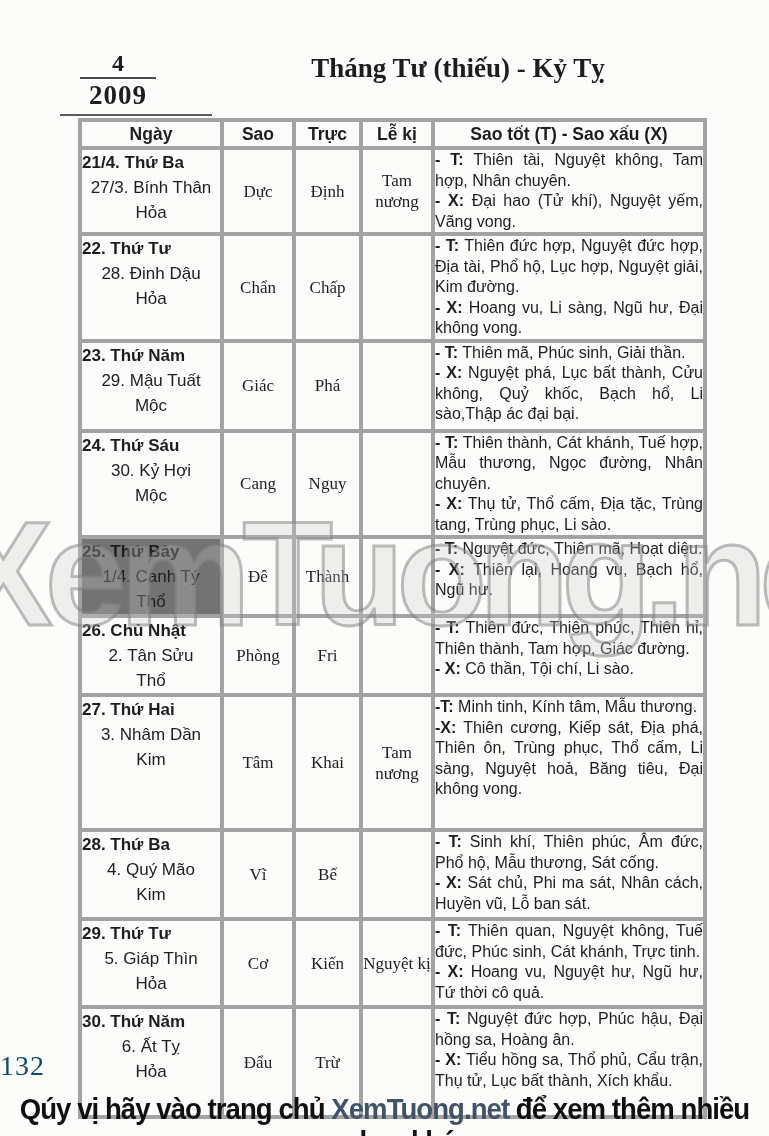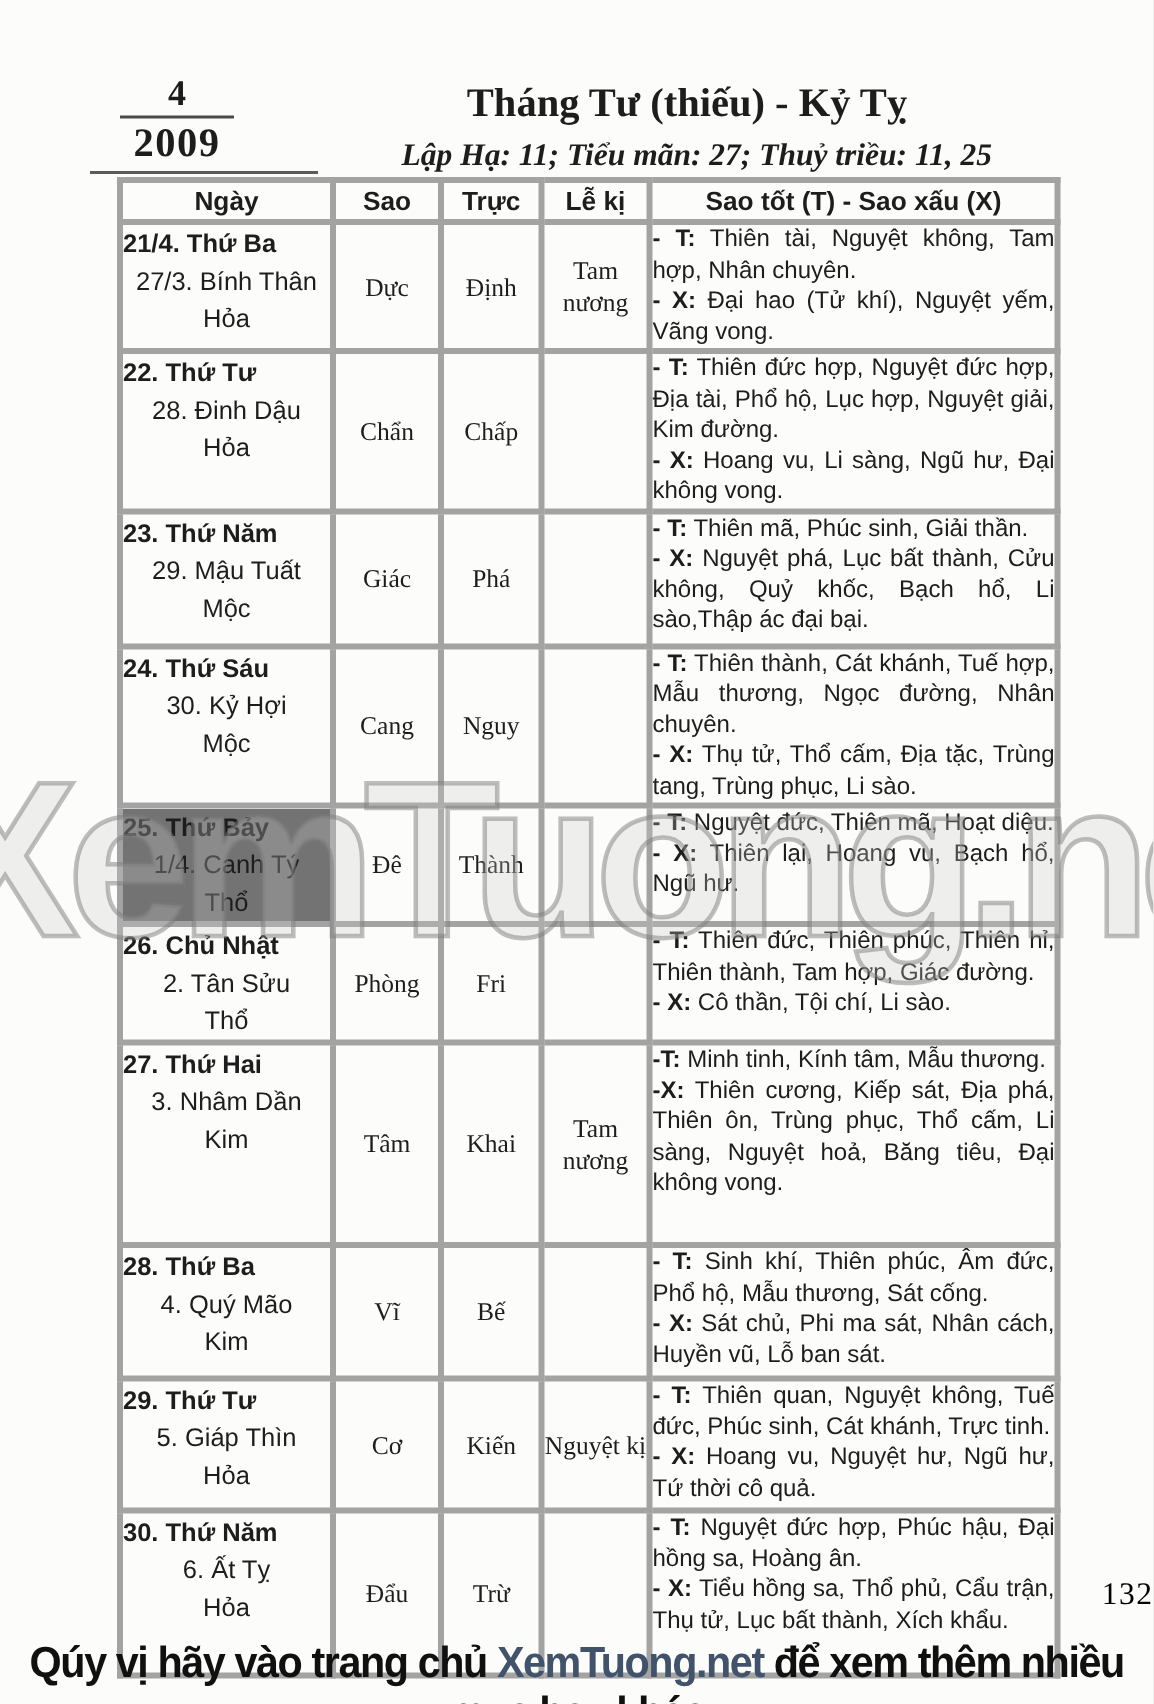--- a/index.html
+++ b/index.html
@@ -32,40 +32,39 @@
   .cstar p{margin:0;text-align:justify;}
   .cstar b{white-space:nowrap;}
 
   
   .wm{position:absolute;top:489px;left:-46px;z-index:6;pointer-events:none;white-space:nowrap;
       font-family:"Liberation Sans",sans-serif;font-weight:bold;font-size:148px;
       letter-spacing:-8px;color:rgba(200,200,200,0.28);
       -webkit-text-stroke:3px rgba(125,125,125,0.5);}
 
   
-  .pagenum{position:absolute;top:1050px;left:0;right:0;text-align:right;
-           font-family:"Liberation Serif",serif;font-size:21px;color:#000000;letter-spacing:1px;}
+  .pagenum{position:absolute;top:1050px;left:0;right:0;text-align:left;
+           font-family:"Liberation Serif",serif;font-size:28px;color:#0c4a6e;letter-spacing:1px;}
   .footer{position:absolute;top:1093px;left:0;right:0;text-align:center;
           font-size:29px;font-weight:bold;letter-spacing:-1px;color:#101010;
           transform:scaleX(0.95);transform-origin:center;}
 </style>
 </head>
 <body>
 
 <div class="page">
 
   <div class="frac">
     <div class="num">4</div>
     <div class="bar"></div>
     <div class="year">2009</div>
   </div>
   <div class="rule-under-year"></div>
 
   <div class="title">Tháng Tư (thiếu) -  Kỷ Tỵ</div>
-  <div class="subtitle">Lập Hạ: 11; Tiểu mãn: 27;  Thuỷ triều: 11, 25</div>
 
   <table class="cal">
     <colgroup>
       <col style="width:142px">
         <col style="width:72px">
         <col style="width:67px">
       <col style="width:72px">
         <col style="width:272px">
     </colgroup>
     <tbody>

